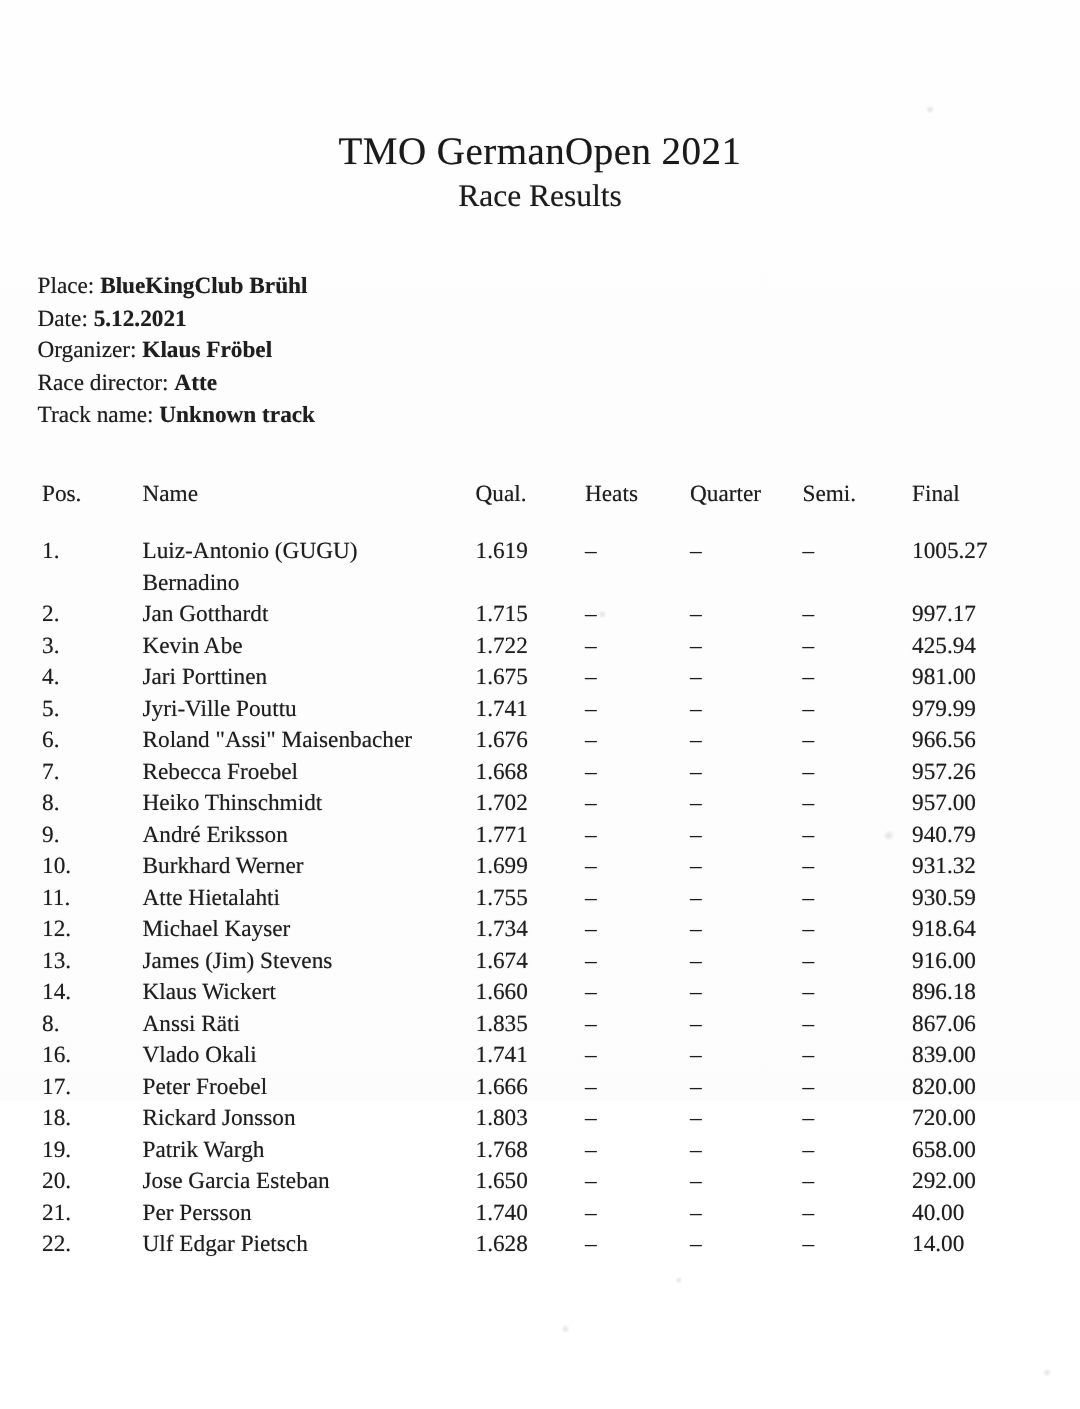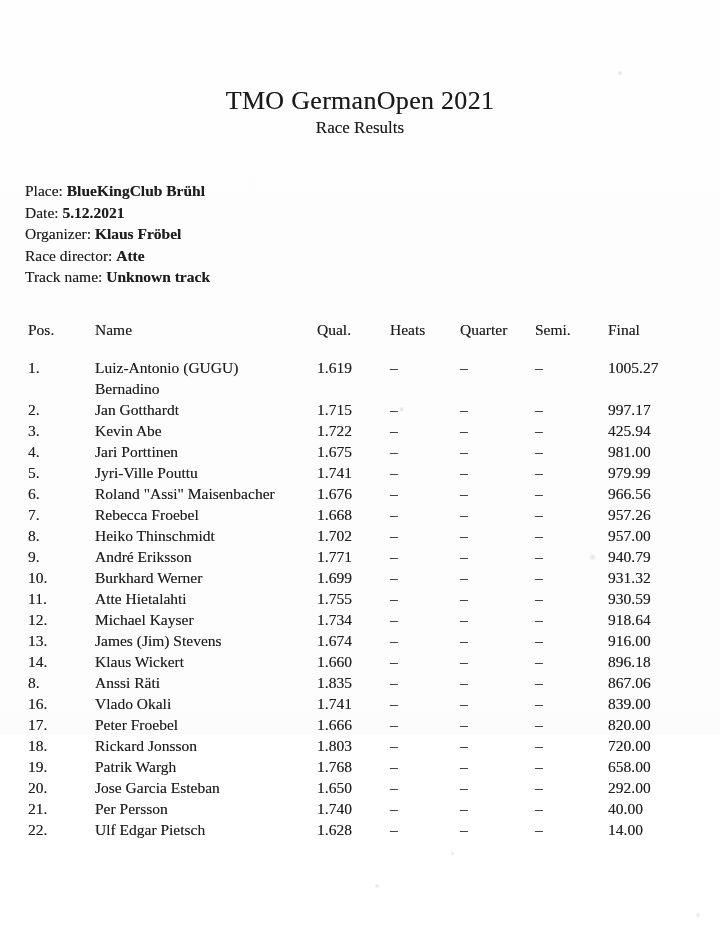--- a/index.html
+++ b/index.html
@@ -22,21 +22,21 @@
     top: 86px; left: 0; right: 0;
     text-align: center;
     font-size: 26px;
     color: #1a1a1a;
     letter-spacing: 0.3px;
   }
   .doc-subtitle {
     position: absolute;
     top: 118px; left: 0; right: 0;
     text-align: center;
-    font-size: 17px;
+    font-size: 21px;
     color: #1c1c1c;
   }
 
   .info-block {
     position: absolute;
     left: 25px; top: 180px;
     font-size: 15.5px;
     line-height: 21.6px;
   }
   .info-line { white-space: nowrap; }

